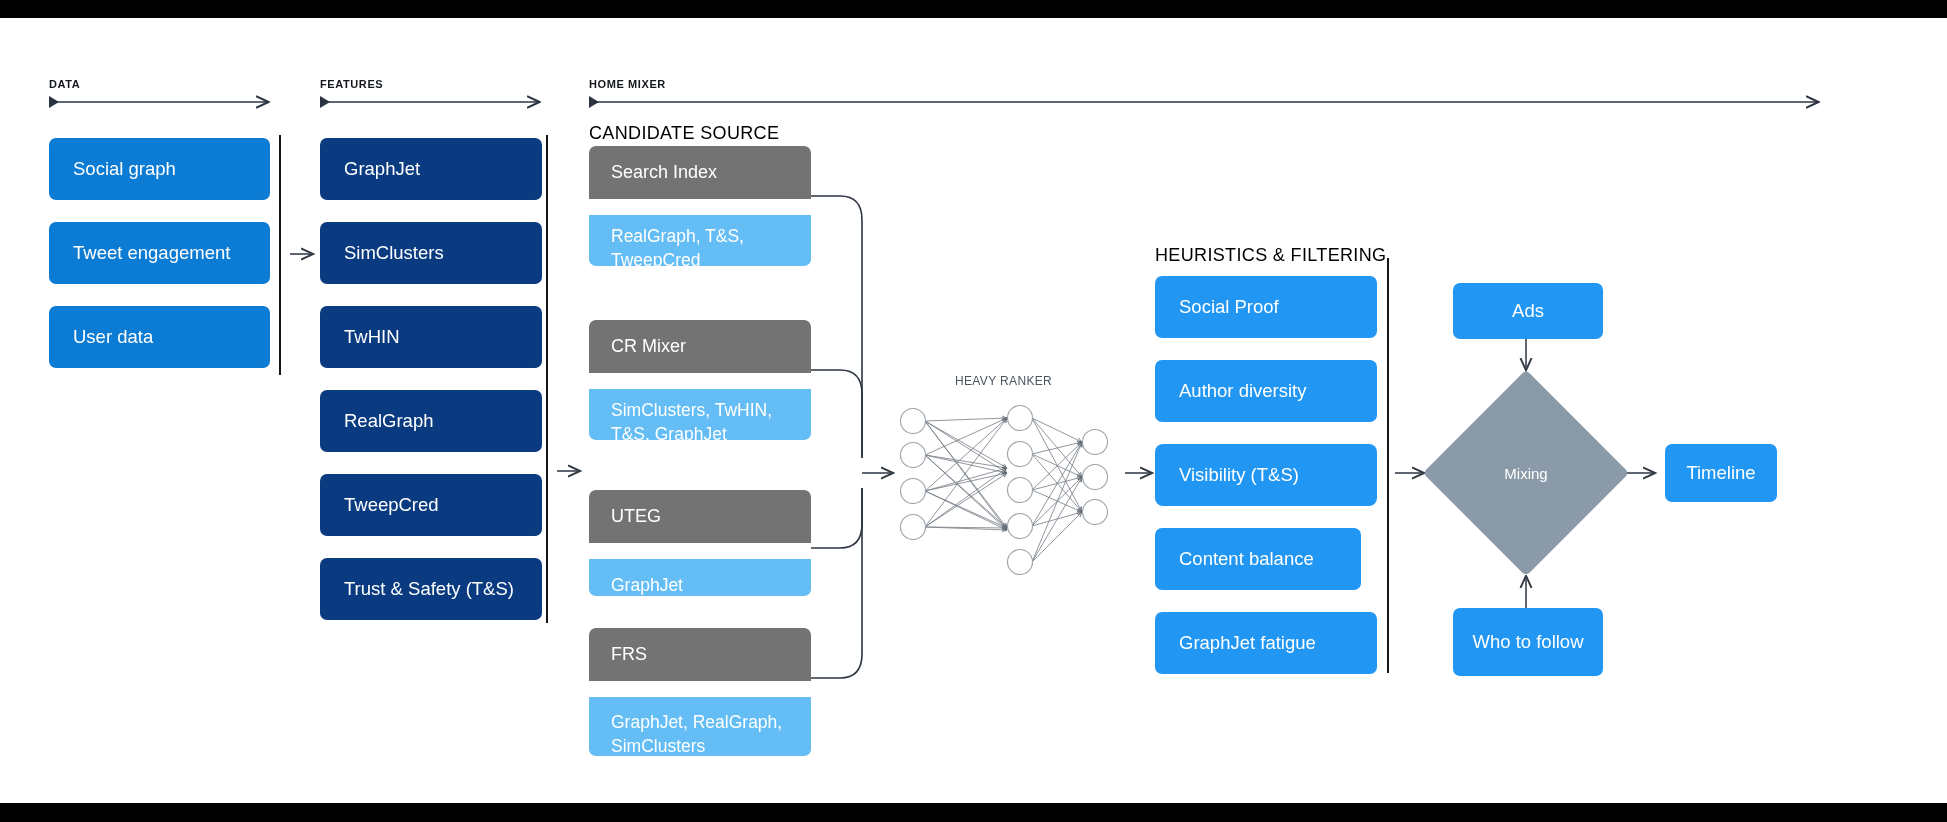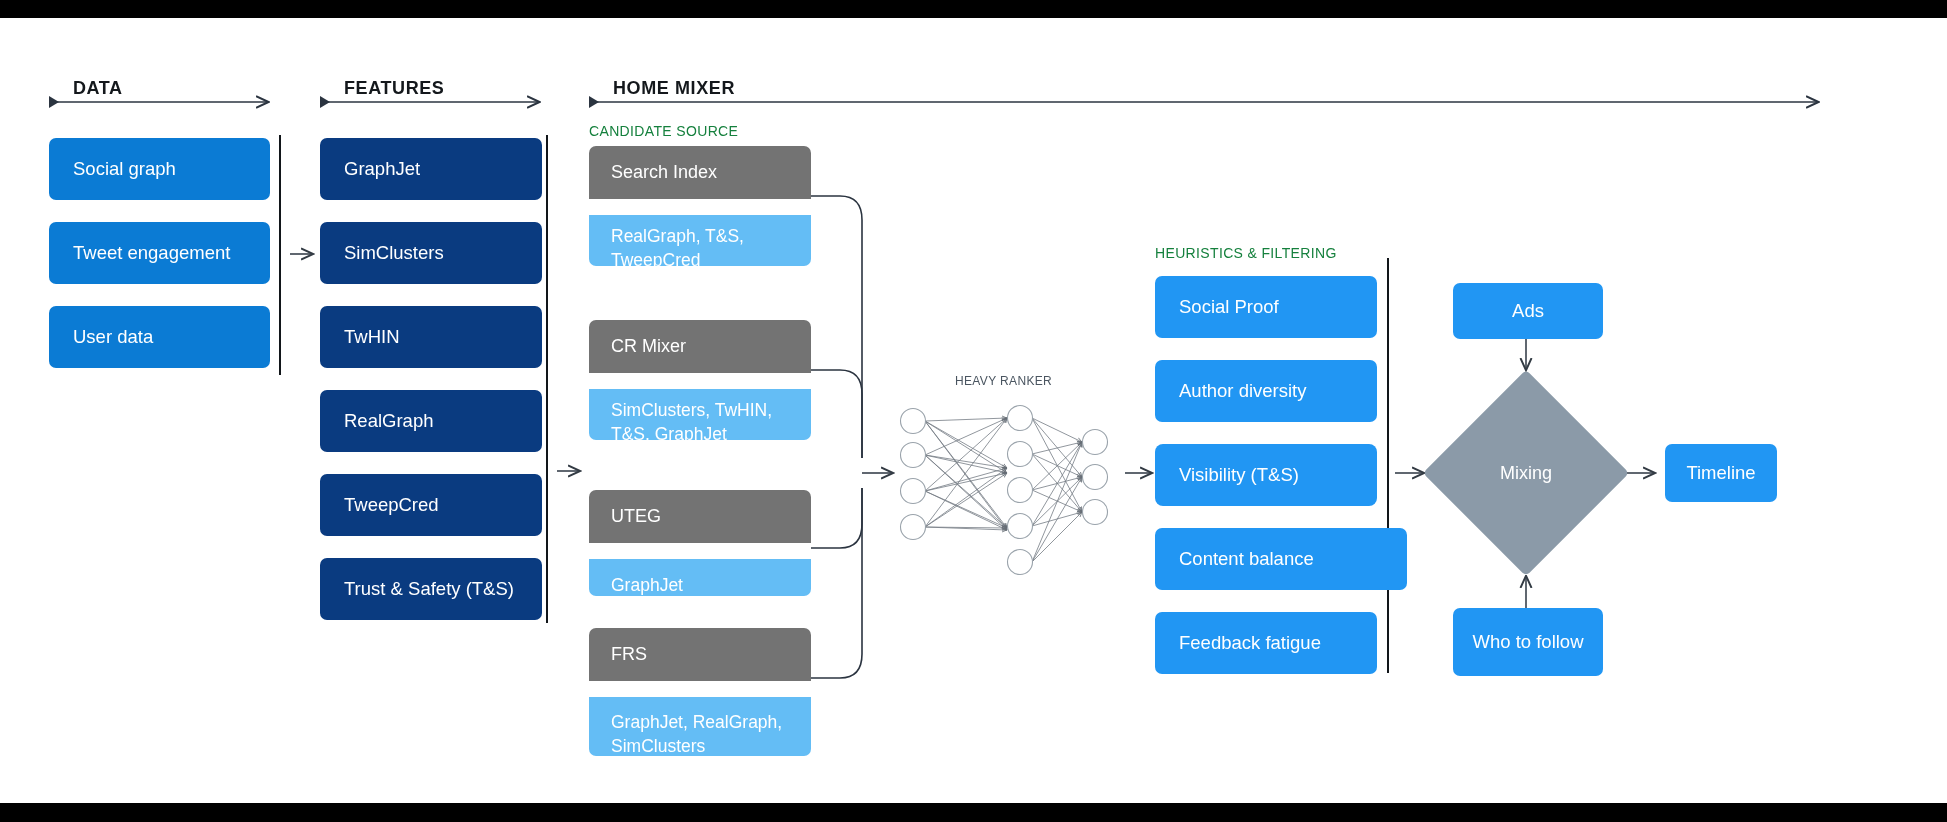--- a/index.html
+++ b/index.html
@@ -25,33 +25,32 @@
     position: absolute;
     left: 0;
     top: 0;
     width: 1947px;
     height: 785px;
   }
 
   
   .sec-head {
     position: absolute;
-    font-size: 18px;
+    font-size: 11px;
     font-weight: bold;
     letter-spacing: 0.6px;
     color: #14181c;
     white-space: nowrap;
-    margin-left: 24px;
   }
   .sub-head {
     position: absolute;
-    font-size: 14px;
+    font-size: 18px;
     font-weight: normal;
     letter-spacing: 0.35px;
-    color: #15803d;
+    color: #000000;
     white-space: nowrap;
   }
 
   
   .box {
     position: absolute;
     border-radius: 7px;
     display: flex;
     align-items: center;
     box-sizing: border-box;
@@ -119,21 +118,21 @@
   
   .diamond {
     position: absolute;
     background: #8b9aa8;
     transform: rotate(45deg);
     border-radius: 5px;
   }
   .diamond-label {
     position: absolute;
     color: #ffffff;
-    font-size: 18px;
+    font-size: 15px;
     display: flex;
     align-items: center;
     justify-content: center;
     white-space: nowrap;
   }
 
   .nn-label {
     position: absolute;
     font-size: 12px;
     letter-spacing: 0.35px;
@@ -319,25 +318,25 @@
 
     <div class="box heur" style="left:1155px; top:258px; width:222px; height:62px;">
       <span>Social Proof</span>
     </div>
     <div class="box heur" style="left:1155px; top:342px; width:222px; height:62px;">
       <span>Author diversity</span>
     </div>
     <div class="box heur" style="left:1155px; top:426px; width:222px; height:62px;border-radius:8px;">
       <span>Visibility (T&amp;S)</span>
     </div>
-    <div class="box heur" style="left:1155px; top:510px; width:252px; height:62px;">
+    <div class="box heur" style="left:1155px; top:510px; width:206px; height:62px;">
       <span>Content balance</span>
     </div>
     <div class="box heur" style="left:1155px; top:594px; width:222px; height:62px;">
-      <span>Feedback fatigue</span>
+      <span>GraphJet fatigue</span>
     </div>
 
     <div class="box term center" style="left:1453px; top:265px; width:150px; height:56px;">
       <span>Ads</span>
     </div>
 
     <div class="diamond" style="left:1453px; top:382px; width:146px; height:146px;"></div>
     <div class="diamond-label" style="left:1453px; top:382px; width:146px; height:146px;">Mixing</div>
 
     <div class="box term center" style="left:1453px; top:590px; width:150px; height:68px;">

